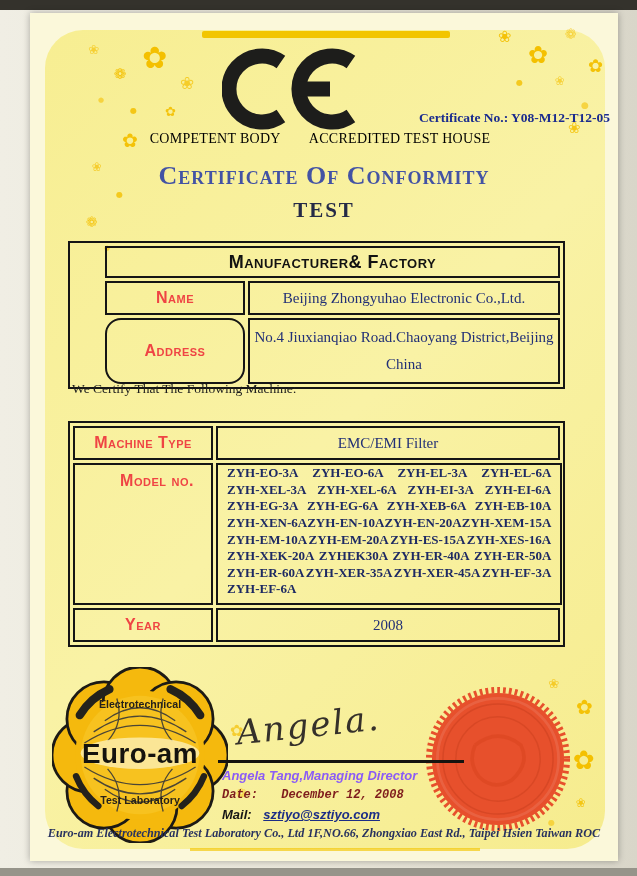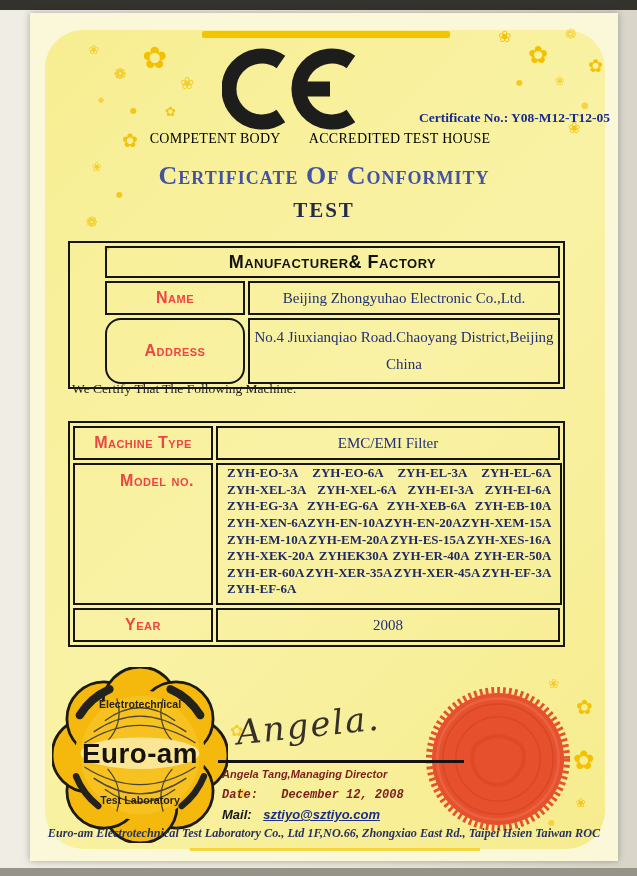--- a/index.html
+++ b/index.html
@@ -49,21 +49,21 @@
 
   .seal-euroam{position:absolute;left:22px;top:654px;z-index:10;}
   .seal-small{font-family:"Liberation Sans",sans-serif;font-weight:bold;font-size:11.5px;fill:#26211a;}
   .seal-big{font-family:"Liberation Sans",sans-serif;font-weight:bold;font-size:30px;fill:#15130e;letter-spacing:.5px;}
   .seal-red{position:absolute;left:390px;top:668px;z-index:10;}
 
   .sig-script{position:absolute;left:206px;top:692px;font-family:"DejaVu Serif",serif;
     font-style:italic;font-size:34px;color:#35302a;transform:rotate(-6deg);letter-spacing:2px;z-index:15;}
   .sig-line{position:absolute;left:188px;top:747px;width:246px;height:2.5px;background:#15130f;z-index:15;}
   .sig-name{position:absolute;left:192px;top:755px;font-family:"Liberation Sans",sans-serif;
-    font-weight:bold;font-style:italic;font-size:11px;color:#7f1d1d;z-index:15;}
+    font-weight:bold;font-style:italic;font-size:13px;color:#8b5cf6;z-index:15;}
   .sig-date{position:absolute;left:192px;top:775px;font-family:Liberation Mono, monospace;
     font-weight:bold;font-style:italic;font-size:12px;color:#7f1d1d;z-index:15;}
   .sig-date .val{margin-left:16px;}
   .sig-mail{position:absolute;left:192px;top:794px;font-family:"Liberation Sans",sans-serif;
     font-weight:bold;font-style:italic;font-size:13px;color:#161616;z-index:15;}
   .sig-mail .mail-val{margin-left:8px;color:#1c2d86;text-decoration:underline;}
   .footer-line{position:absolute;left:0;right:0;top:813px;text-align:center;font-weight:bold;
     font-style:italic;font-size:12.2px;color:#28325f;z-index:30;}
 </style>
 </head>

